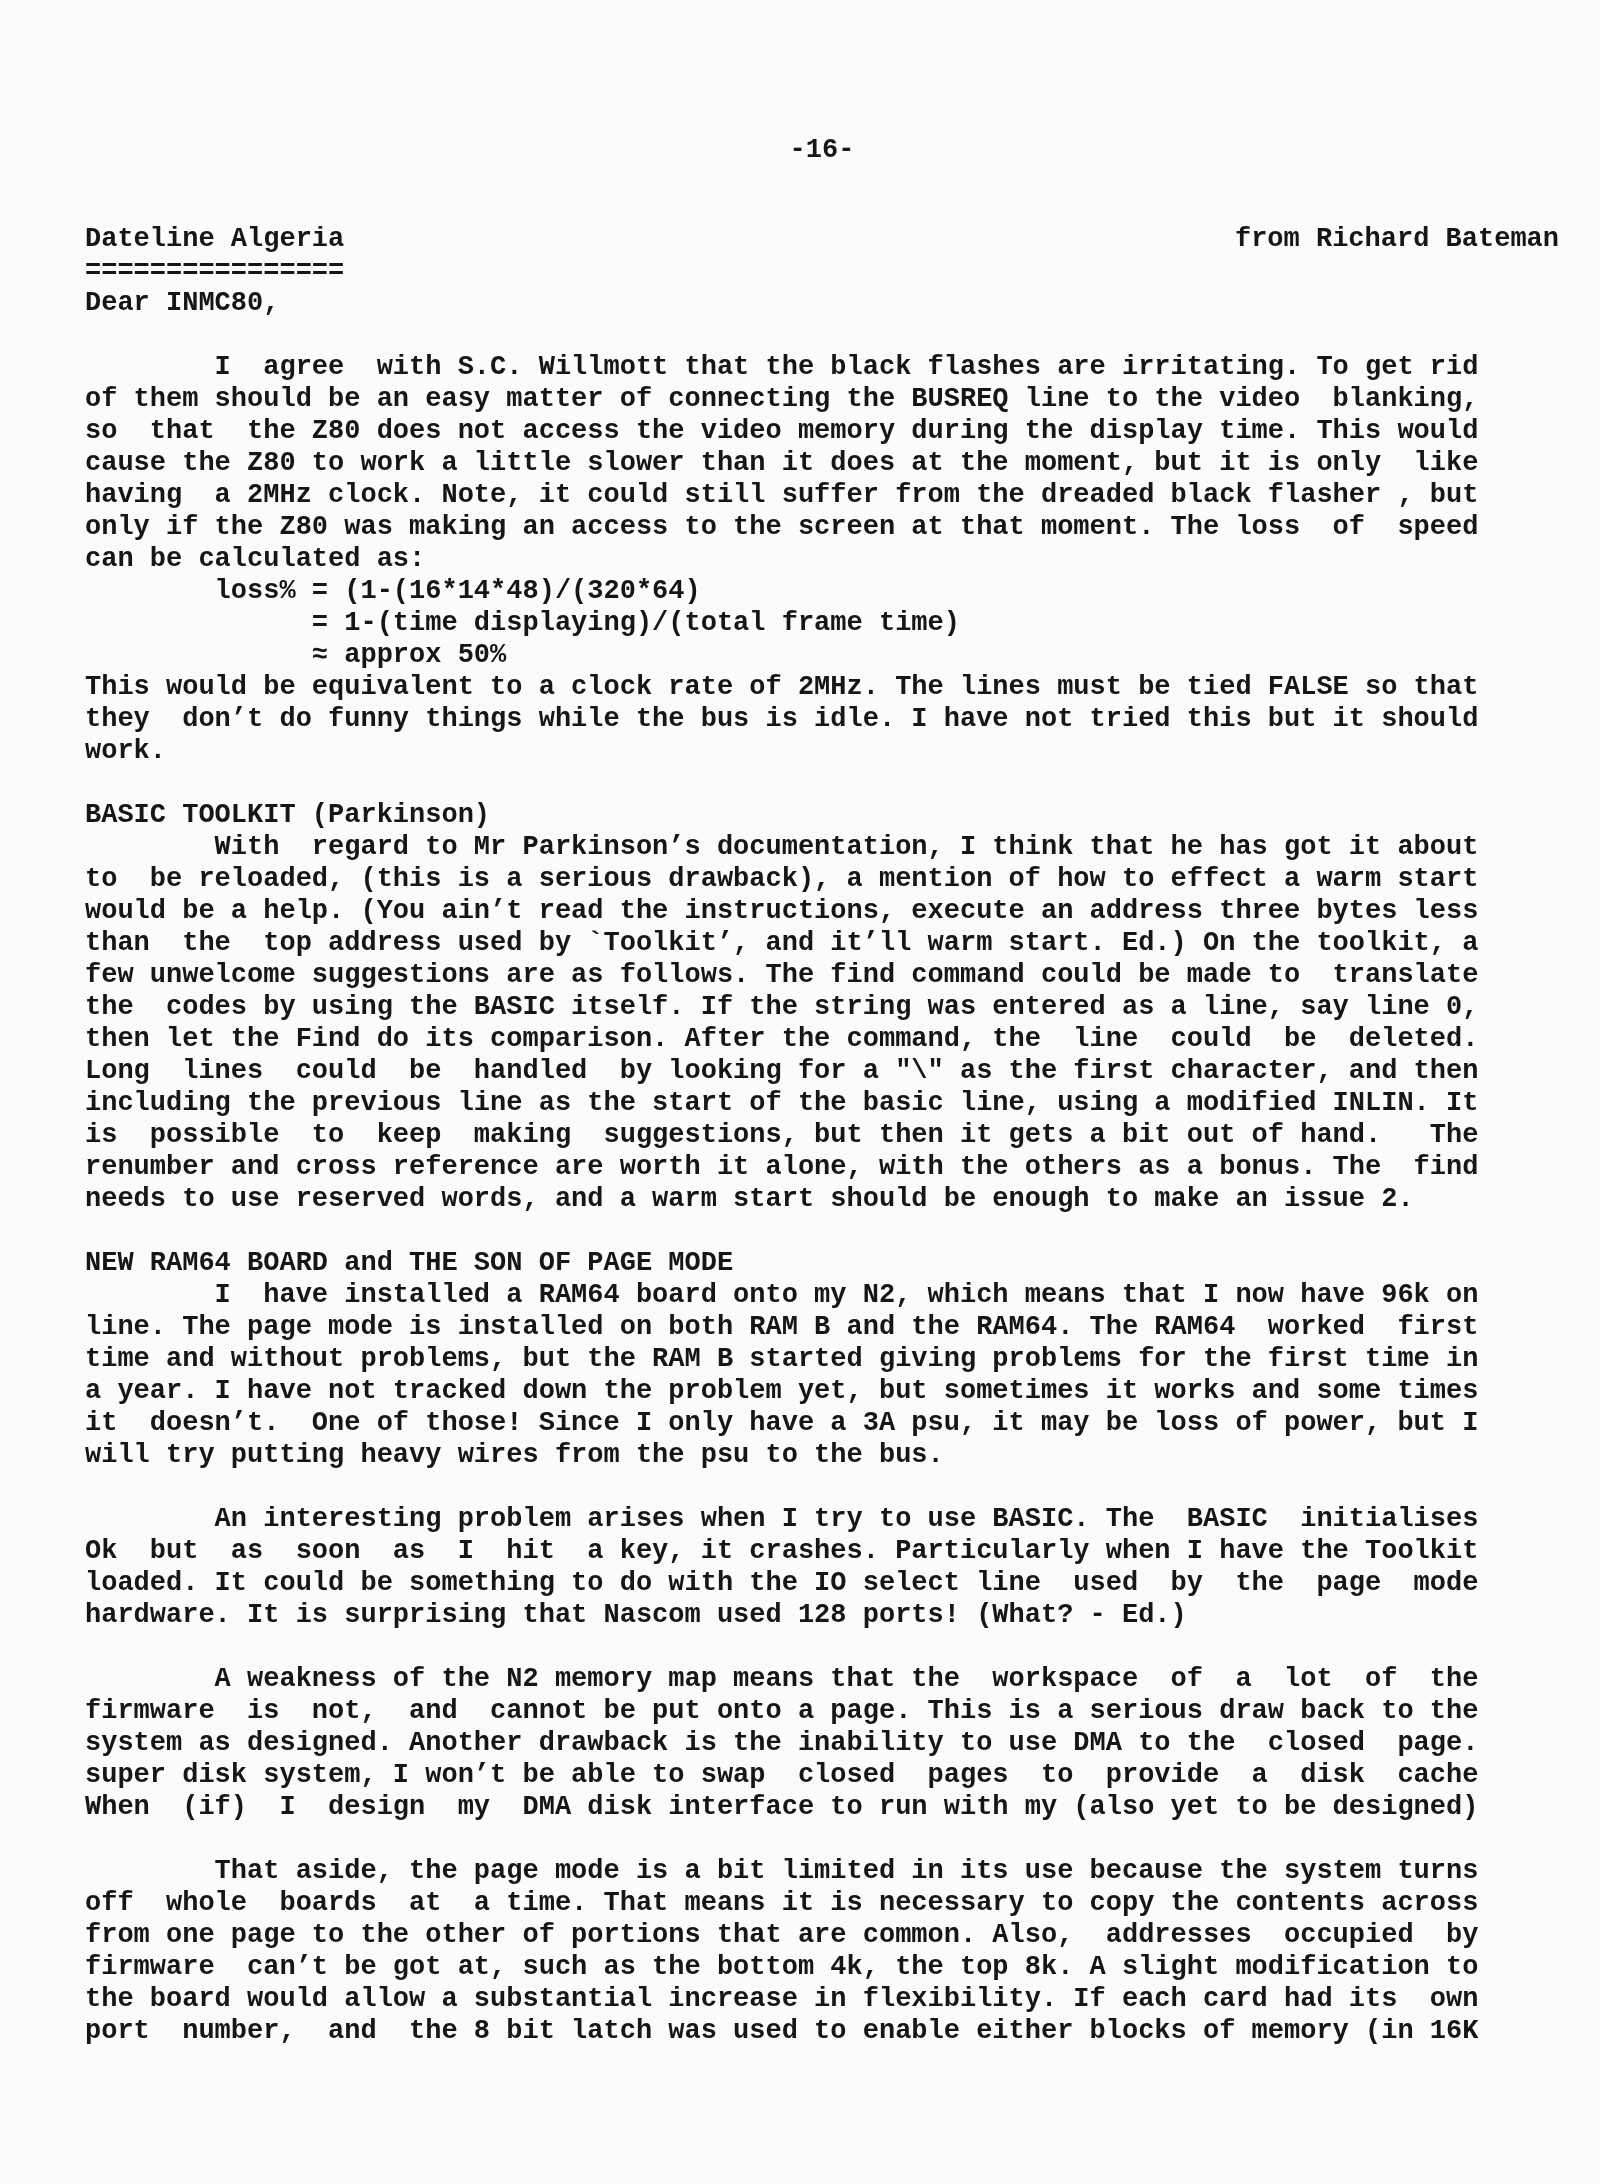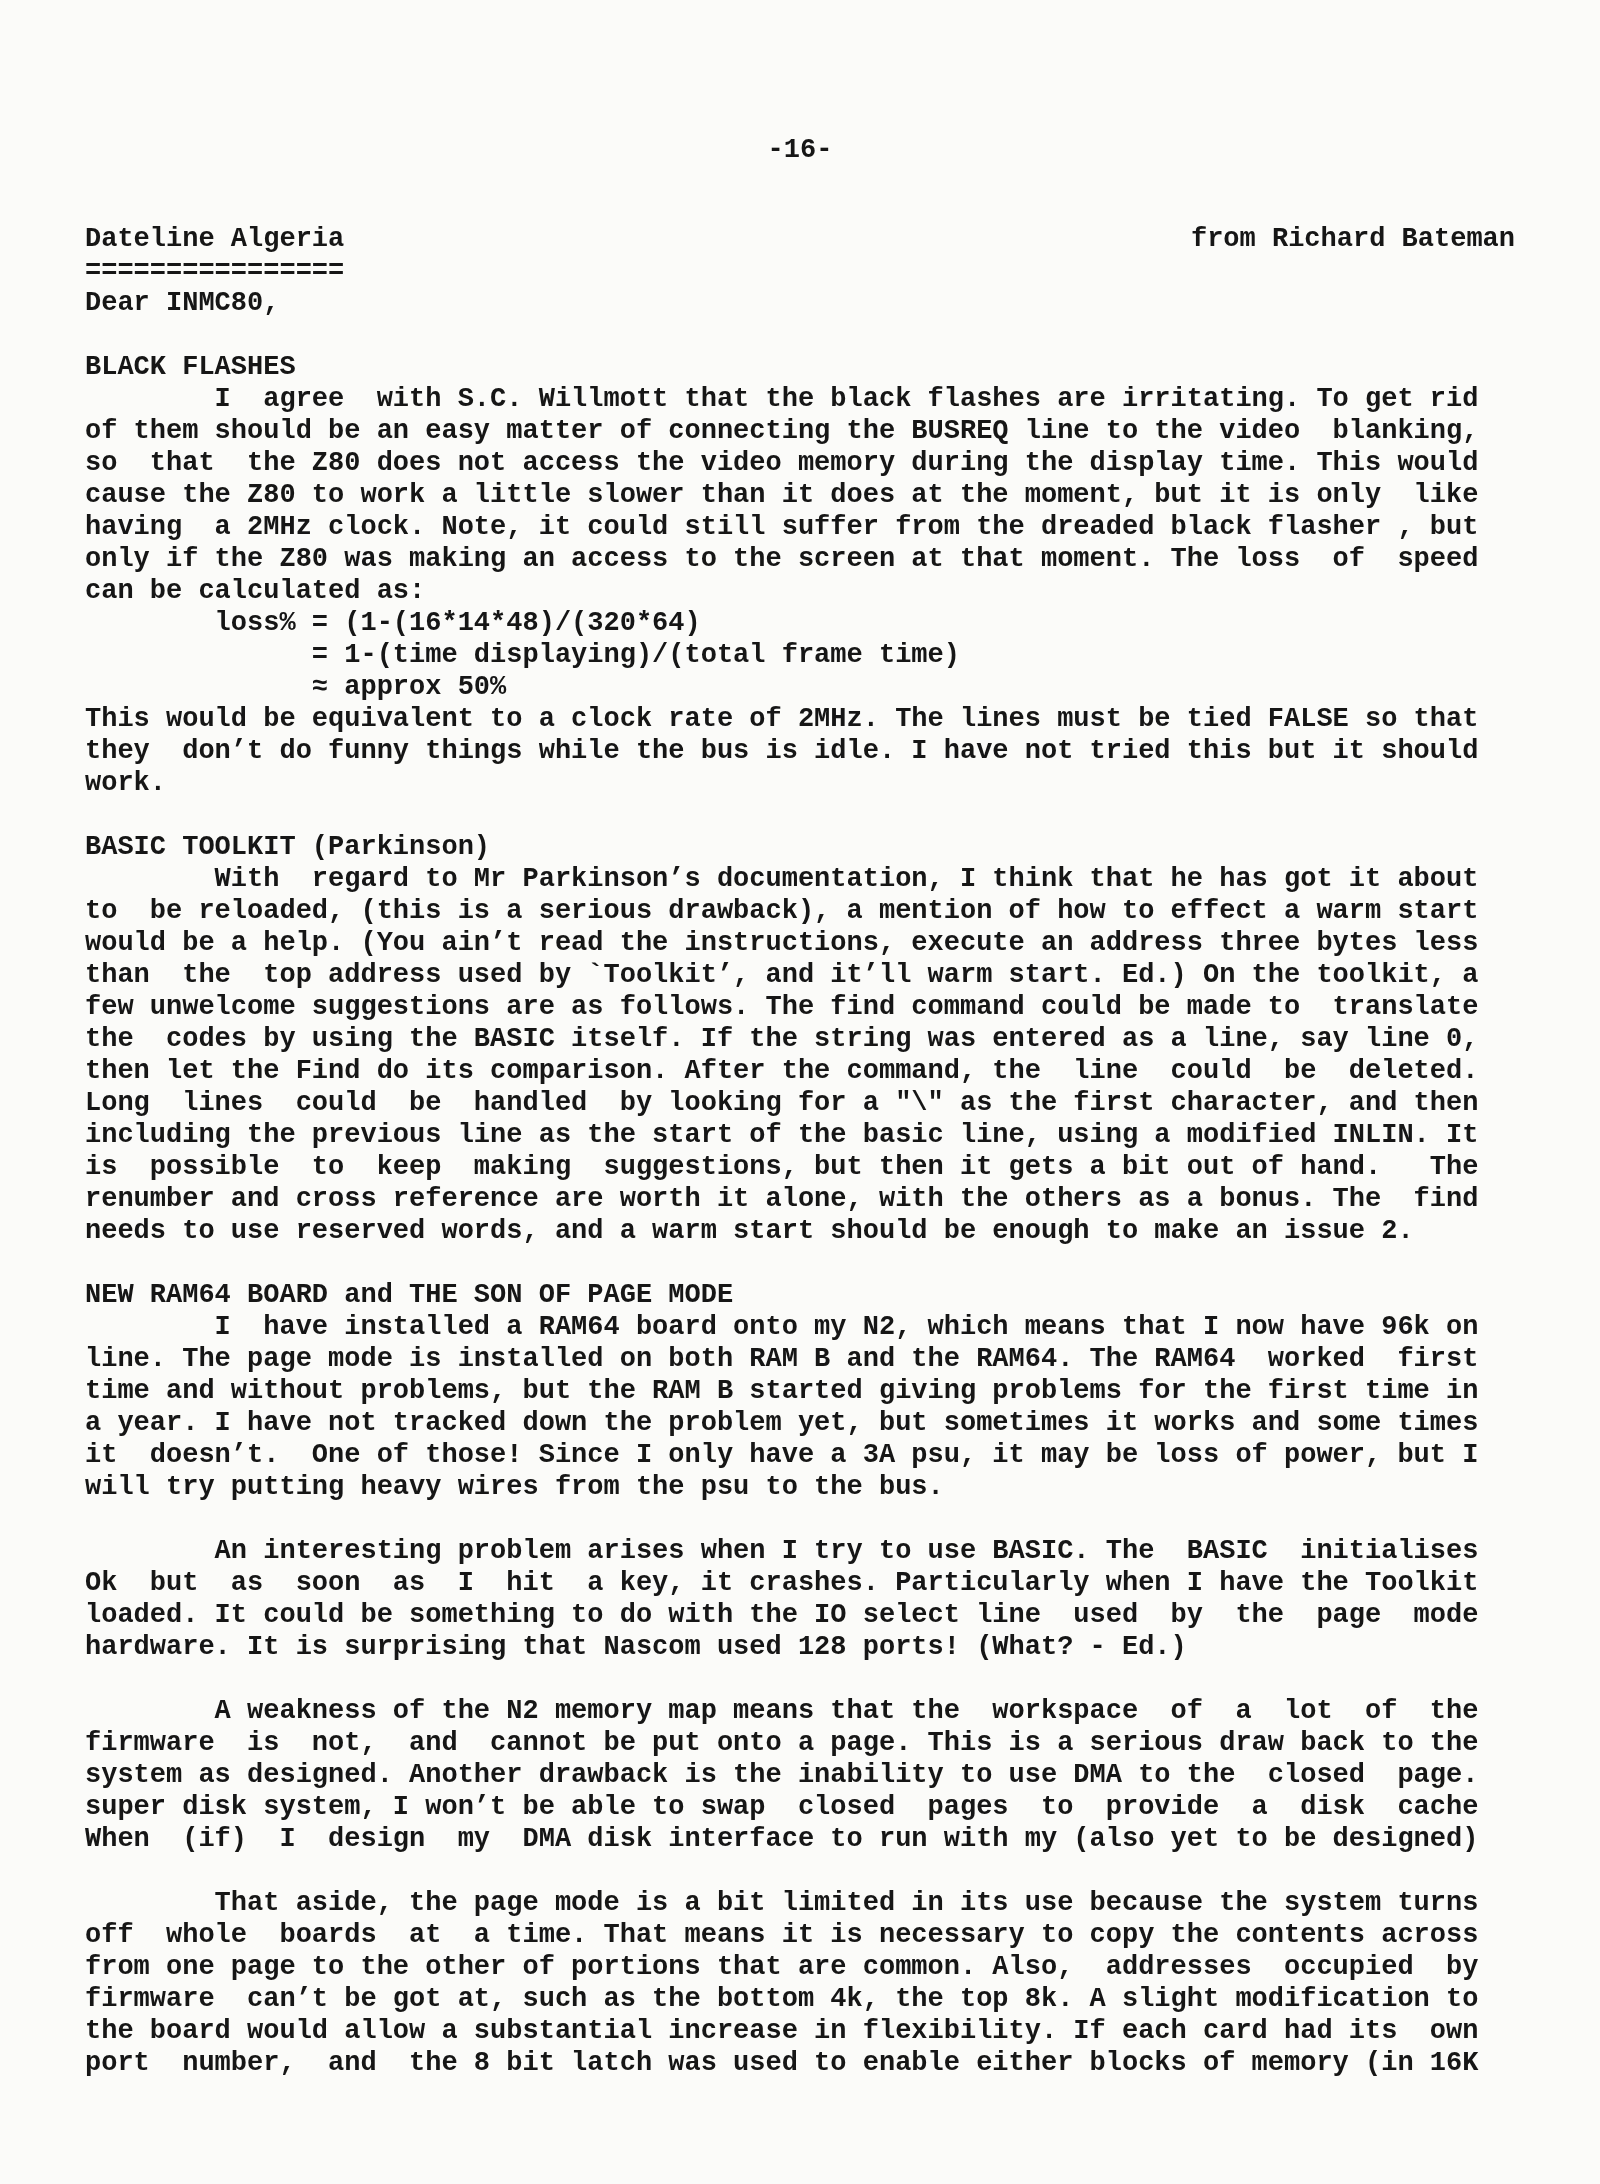--- a/index.html
+++ b/index.html
@@ -3,21 +3,21 @@
 <meta charset="utf-8">
 <style>
   html, body { margin: 0; padding: 0; }
   body { background: #e8e8e4; }
   .page {
     position: relative;
     width: 1600px;
     height: 2184px;
     margin: 0 auto;
     box-sizing: border-box;
-    padding: 134px 85px 0 85px;
+    padding: 134px 41px 0 85px;
     background: #fbfbf9;
     color: #161616;
     font-family: "Liberation Mono", "DejaVu Sans Mono", monospace;
     font-size: 27px;
     font-weight: 700;
     line-height: 32px;
     overflow: hidden;
   }
   .line {
     white-space: pre;
@@ -46,21 +46,20 @@
 
   <div class="head-row">
     <span>Dateline Algeria</span>
     <span>from Richard Bateman</span>
   </div>
   <div class="line">================</div>
   <div class="line">Dear INMC80,</div>
   <div class="line"></div>
 
   <section>
-    <div class="line">BLACK FLASHES</div>
     <div class="line">        I  agree  with S.C. Willmott that the black flashes are irritating. To get rid</div>
     <div class="line">of them should be an easy matter of connecting the BUSREQ line to the video  blanking,</div>
     <div class="line">so  that  the Z80 does not access the video memory during the display time. This would</div>
     <div class="line">cause the Z80 to work a little slower than it does at the moment, but it is only  like</div>
     <div class="line">having  a 2MHz clock. Note, it could still suffer from the dreaded black flasher , but</div>
     <div class="line">only if the Z80 was making an access to the screen at that moment. The loss  of  speed</div>
     <div class="line">can be calculated as:</div>
     <div class="line">        loss% = (1-(16*14*48)/(320*64)</div>
     <div class="line">              = 1-(time displaying)/(total frame time)</div>
     <div class="line">              ≈ approx 50%</div>

